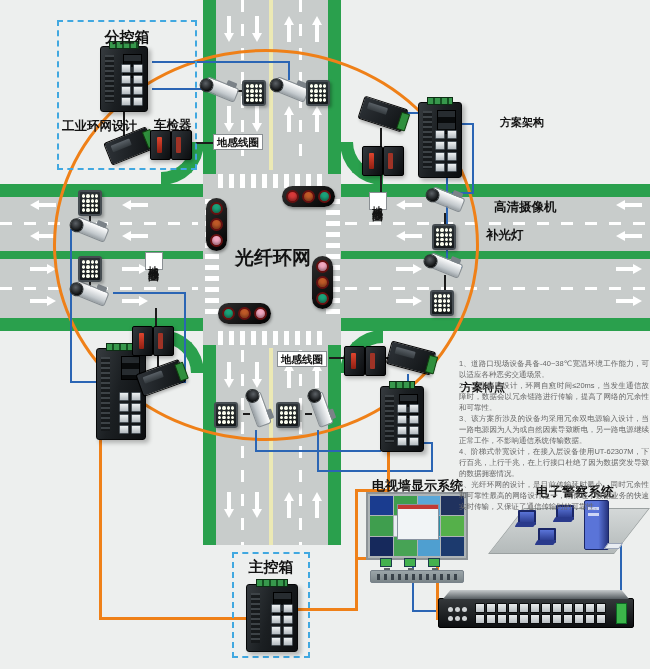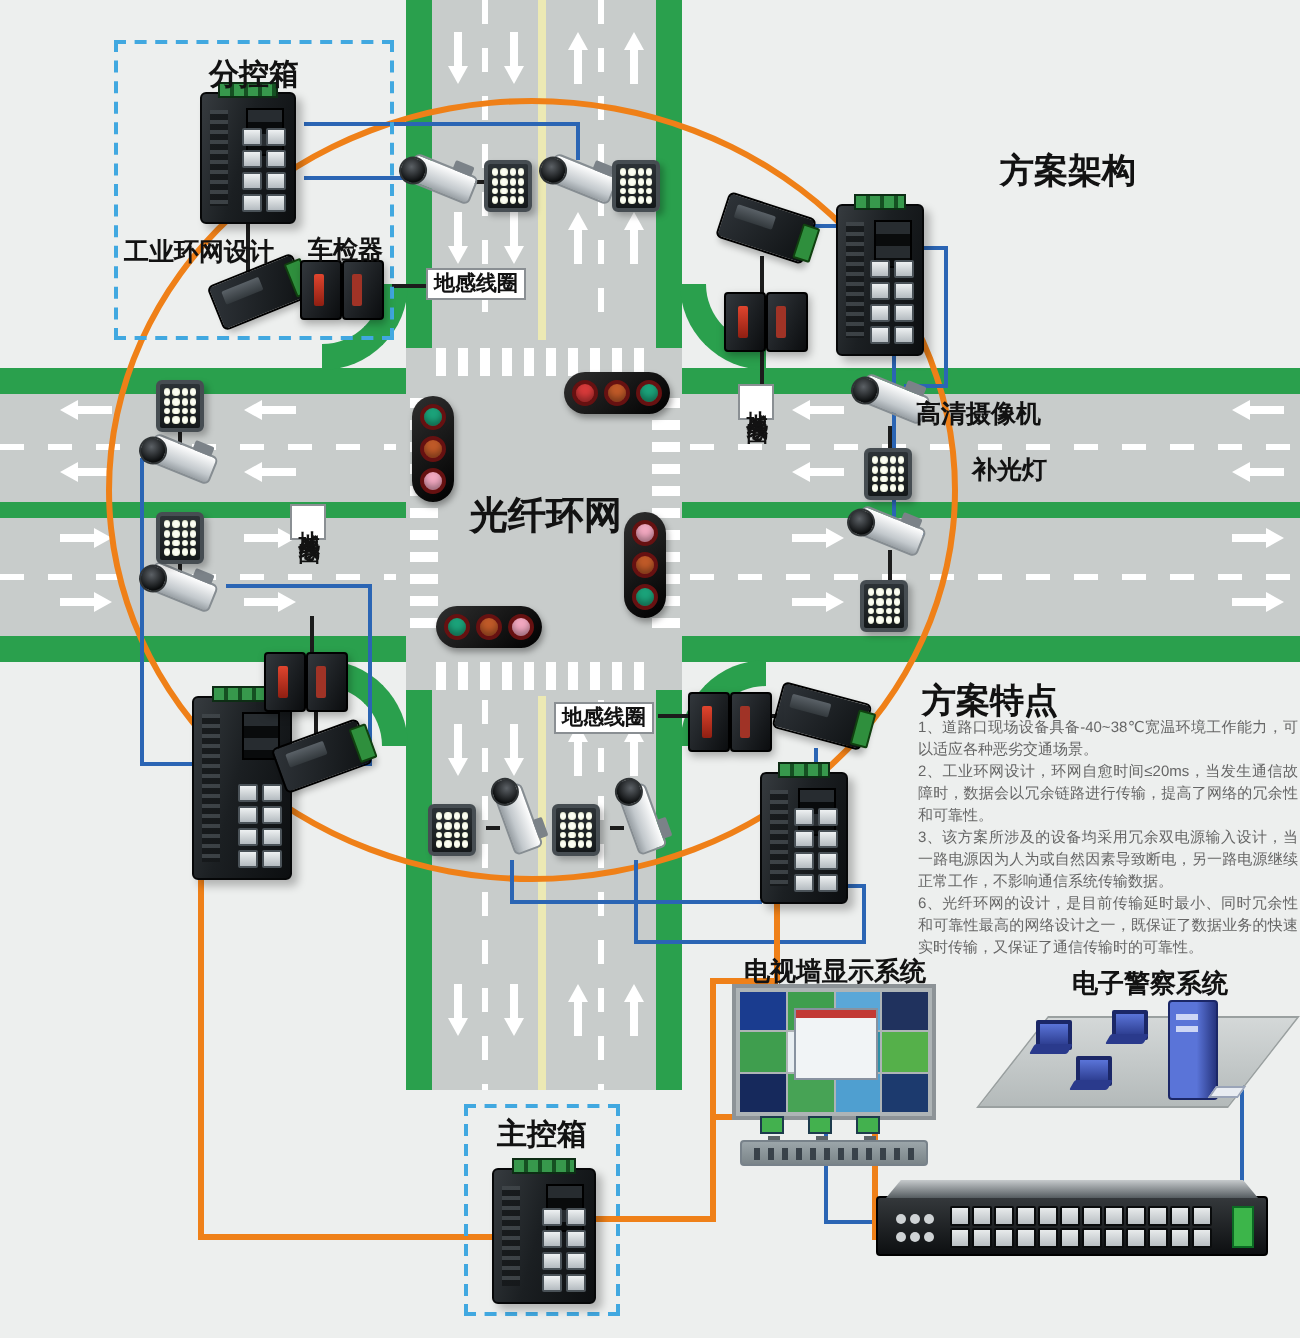--- a/index.html
+++ b/index.html
@@ -99,21 +99,21 @@
   .rack .gb{position:absolute;right:6px;top:4px;width:11px;height:21px;background:#3cb54a;border:1px solid #0b6b23;}
 
   
   .lbl{position:absolute;color:#121212;font-weight:bold;white-space:nowrap;}
   .box-lbl{position:absolute;background:#fff;border:1px solid #8a8f93;color:#121212;font-weight:bold;font-size:10.5px;line-height:1.15;padding:1px 3px;white-space:nowrap;}
   .vert{writing-mode:vertical-rl;text-orientation:upright;letter-spacing:2px;padding:4px 2px;white-space:normal;}
   .legend{position:absolute;left:502px;top:6px;}
   .legend .row{display:flex;align-items:center;height:15px;margin-bottom:1px;}
   .legend .t{font-size:12px;font-weight:bold;color:#121212;width:46px;}
   .legend .ln{width:56px;height:3px;margin-left:8px;}
-  .sect-title{position:absolute;font-size:17px;font-weight:bold;color:#121212;}
+  .sect-title{position:absolute;font-size:11px;font-weight:bold;color:#121212;margin-top:41px;}
   .sect-body{position:absolute;font-size:7.5px;line-height:11px;color:#666;text-align:justify;}
   .onroad{position:absolute;color:#121212;font-weight:bold;font-size:12.5px;white-space:nowrap;}
 </style>
 </head>
 <body>
 
 <div id="canvas">
 
   <div class="road" style="left:203px;top:0;width:138px;height:174px;"></div>
   <div class="road" style="left:203px;top:345px;width:138px;height:200px;"></div>
@@ -589,30 +589,31 @@
     <div class="gb"></div>
   </div>
 
   <div class="lbl" style="left:57px;top:28px;width:140px;text-align:center;font-size:15px;">分控箱</div>
   <div class="lbl" style="left:62px;top:118px;font-size:12.5px;">工业环网设计</div>
   <div class="lbl" style="left:154px;top:117px;font-size:12.5px;">车检器</div>
   <div class="box-lbl" style="left:213px;top:134px;">地感线圈</div>
   <div class="box-lbl vert" style="left:145px;top:252px;">地感线圈</div>
   <div class="box-lbl vert" style="left:369px;top:192px;">地感线圈</div>
   <div class="box-lbl" style="left:277px;top:351px;">地感线圈</div>
-  <div class="onroad" style="left:458px;top:199px;">高清摄像机</div>
+  <div class="onroad" style="left:494px;top:199px;">高清摄像机</div>
   <div class="onroad" style="left:486px;top:227px;">补光灯</div>
   <div class="lbl" style="left:235px;top:245px;font-size:19px;">光纤环网</div>
   <div class="lbl" style="left:232px;top:558px;width:78px;text-align:center;font-size:15px;">主控箱</div>
   <div class="lbl" style="left:372px;top:477px;font-size:13px;">电视墙显示系统</div>
   <div class="lbl" style="left:536px;top:483px;font-size:13px;">电子警察系统</div>
 
 
   <div class="sect-title" style="left:500px;top:74px;">方案架构</div>
   <div class="sect-title" style="left:461px;top:339px;">方案特点</div>
   <div class="sect-body" style="left:459px;top:358px;width:190px;">
     <div>1、道路口现场设备具备-40~38℃宽温环境工作能力，可以适应各种恶劣交通场景。</div>
     <div>2、工业环网设计，环网自愈时间≤20ms，当发生通信故障时，数据会以冗余链路进行传输，提高了网络的冗余性和可靠性。</div>
     <div>3、该方案所涉及的设备均采用冗余双电源输入设计，当一路电源因为人为或自然因素导致断电，另一路电源继续正常工作，不影响通信系统传输数据。</div>
+    <div>4、阶梯式带宽设计，在接入层设备使用UT-62307M，下行百兆，上行千兆，在上行接口杜绝了因为数据突发导致的数据拥塞情况。</div>
     <div>6、光纤环网的设计，是目前传输延时最小、同时冗余性和可靠性最高的网络设计之一，既保证了数据业务的快速实时传输，又保证了通信传输时的可靠性。</div>
   </div>
 
 </div>
 
 </body></html>

